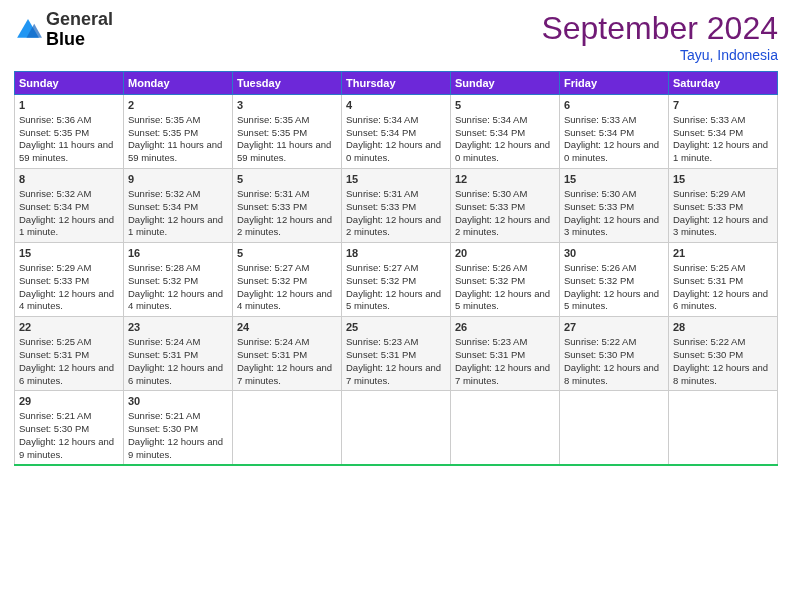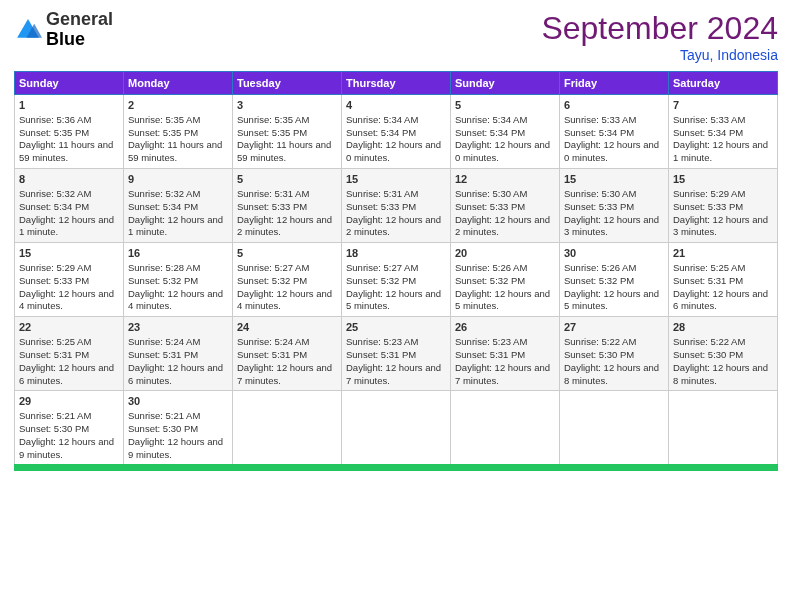--- a/index.html
+++ b/index.html
@@ -83,21 +83,21 @@
     .day-number {
       font-size: 11px;
       font-weight: bold;
       display: block;
       margin-bottom: 1px;
     }
     .empty-cell {
       background: #f9f9f9;
     }
     .last-row td {
-      border-bottom: 7px solid #22c55e;
+      border-bottom: 2px solid #22c55e;
     }
   </style>
 </head>
 <body>
 
 <div class="page">
   <div class="header">
     <div class="logo">
       <svg class="logo-icon" viewBox="0 0 36 36">
         <polygon points="18,4 32,28 4,28" fill="#2196F3"></polygon>

